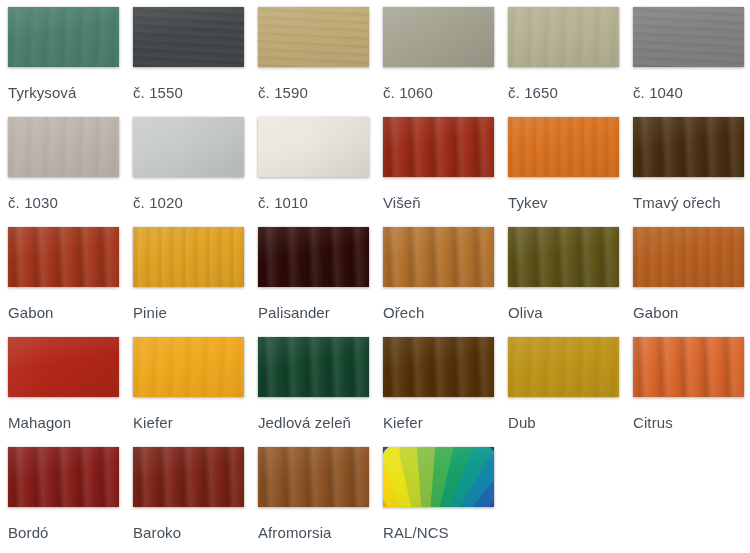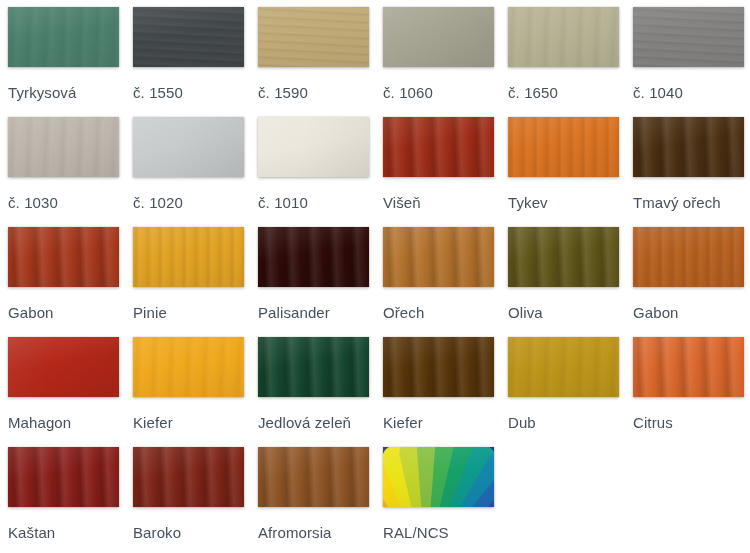--- a/index.html
+++ b/index.html
@@ -307,21 +307,21 @@
         <div class="grain wave"></div>
         <div class="sheen"></div>
       </div>
       <div class="swatch-label">Citrus</div>
     </div>
     <div class="swatch-cell">
       <div class="swatch-tile" style="background: rgb(134, 29, 24);">
         <div class="grain wave"></div>
         <div class="sheen"></div>
       </div>
-      <div class="swatch-label">Kaštan</div>
+      <div class="swatch-label">Bordó</div>
     </div>
     <div class="swatch-cell">
       <div class="swatch-tile" style="background: rgb(124, 35, 22);">
         <div class="grain wave"></div>
         <div class="sheen"></div>
       </div>
       <div class="swatch-label">Baroko</div>
     </div>
     <div class="swatch-cell">
       <div class="swatch-tile" style="background: rgb(141, 83, 36);">

